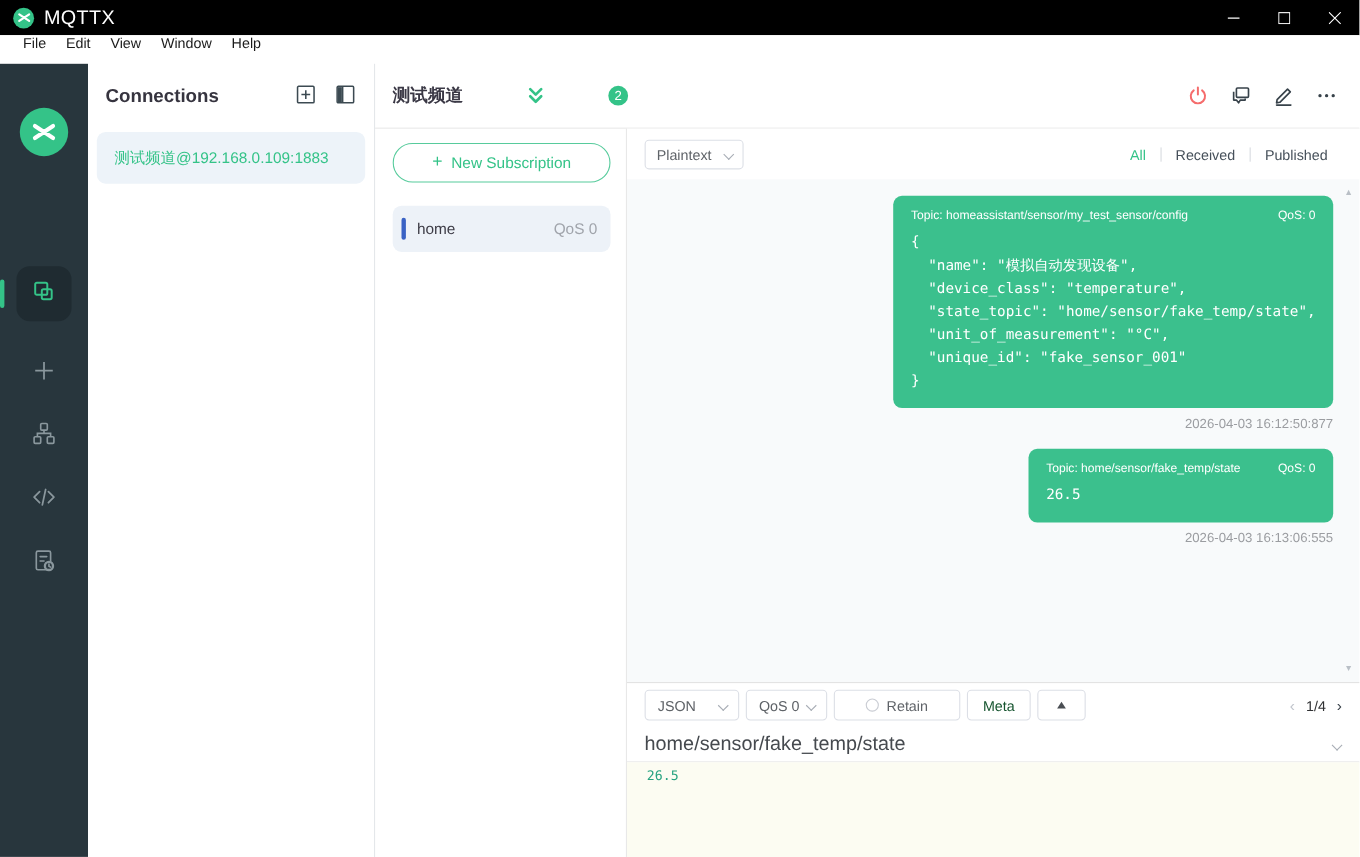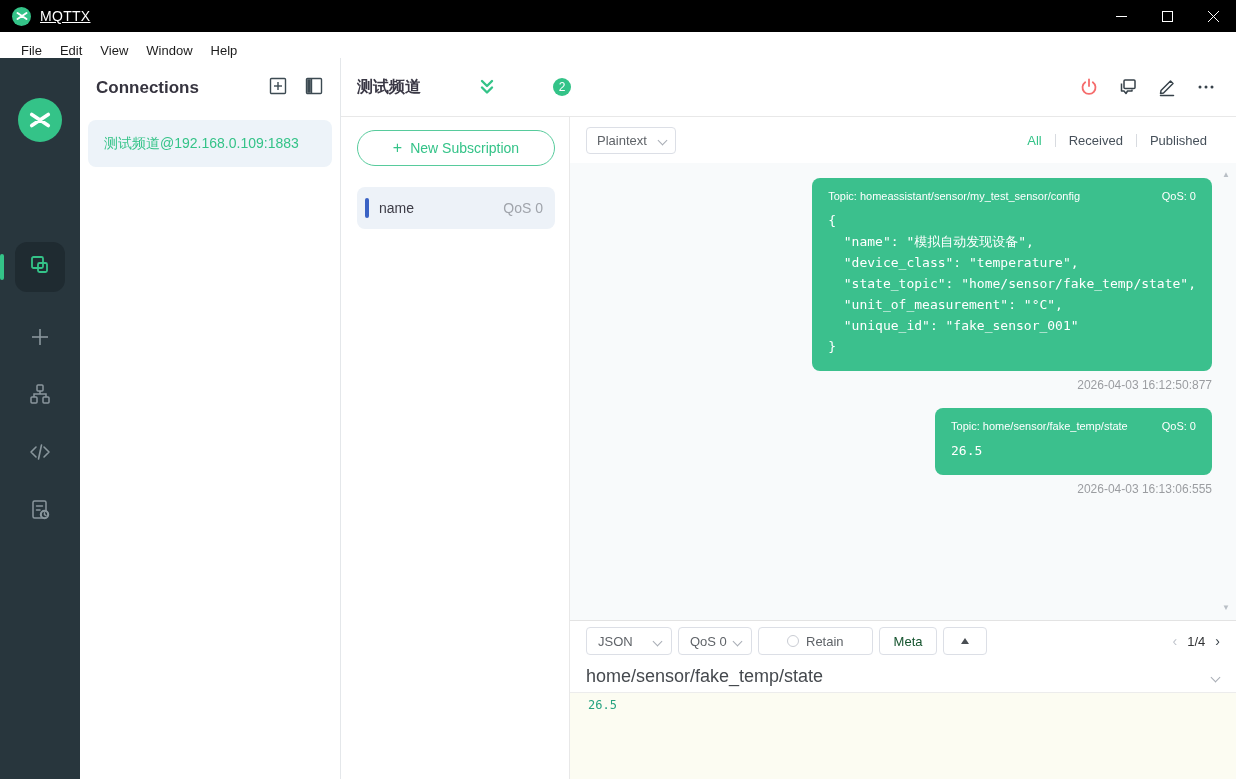--- a/index.html
+++ b/index.html
@@ -1,27 +1,27 @@
 <!DOCTYPE html>
 <html><head>
 <meta charset="utf-8">
 <style>
   * { margin:0; padding:0; box-sizing:border-box; }
   html,body { width:1236px; height:779px; overflow:hidden; font-family:"Liberation Sans", sans-serif; background:#fff; }
 
   
   .titlebar { height:32px; background:#000; display:flex; align-items:center; color:#fff; }
   .titlebar .logo-circle { width:19px; height:19px; border-radius:50%; background:#34c388; margin-left:12px; display:flex; align-items:center; justify-content:center; }
-  .titlebar .app-title { font-size:14px; margin-left:9px; letter-spacing:.3px;text-decoration:underline; }
+  .titlebar .app-title { font-size:18px; margin-left:9px; letter-spacing:.3px; }
   .win-controls { margin-left:auto; display:flex; height:100%; }
   .win-btn { width:46px; height:100%; display:flex; align-items:center; justify-content:center; color:#fff; font-size:13px; }
   .win-btn svg { display:block; }
 
   
-  .menubar { height:26px; background:#fff; display:flex; align-items:flex-end; padding-left:12px; gap:0; }
+  .menubar { height:26px; background:#fff; display:flex; align-items:flex-start; padding-left:12px; gap:0; }
   .menu-item { font-size:13px; color:#1b1b1b; padding:0 9px; cursor:default; }
 
   
   .body-wrap { display:flex; height:721px; }
 
   
   .rail { width:80px; background:#28363d; position:relative; display:flex; flex-direction:column; align-items:center; flex-shrink:0; }
   .rail-logo { width:44px; height:44px; border-radius:50%; background:#34c388; margin-top:40px; display:flex; align-items:center; justify-content:center; }
   .rail-active-wrap { position:relative; width:100%; display:flex; justify-content:center; margin-top:100px; }
   .rail-active-bar { position:absolute; left:0; top:50%; transform:translateY(-50%); width:4px; height:26px; background:#34c388; border-radius:2px; }
@@ -269,21 +269,21 @@
 
     <div class="main-body">
 
       <div class="sub-col">
         <button class="new-sub-btn">
           <span class="new-sub-plus">+</span>
           <span>New Subscription</span>
         </button>
         <div class="sub-item">
           <span class="sub-bar"></span>
-          <span class="sub-topic">name</span>
+          <span class="sub-topic">home</span>
           <span class="sub-qos">QoS 0</span>
         </div>
       </div>
 
       <div class="msg-panel">
         <div class="msg-toolbar">
           <div class="sel plaintext-sel">
             <span>Plaintext</span>
             <span class="chev chev-down"></span>
           </div>

